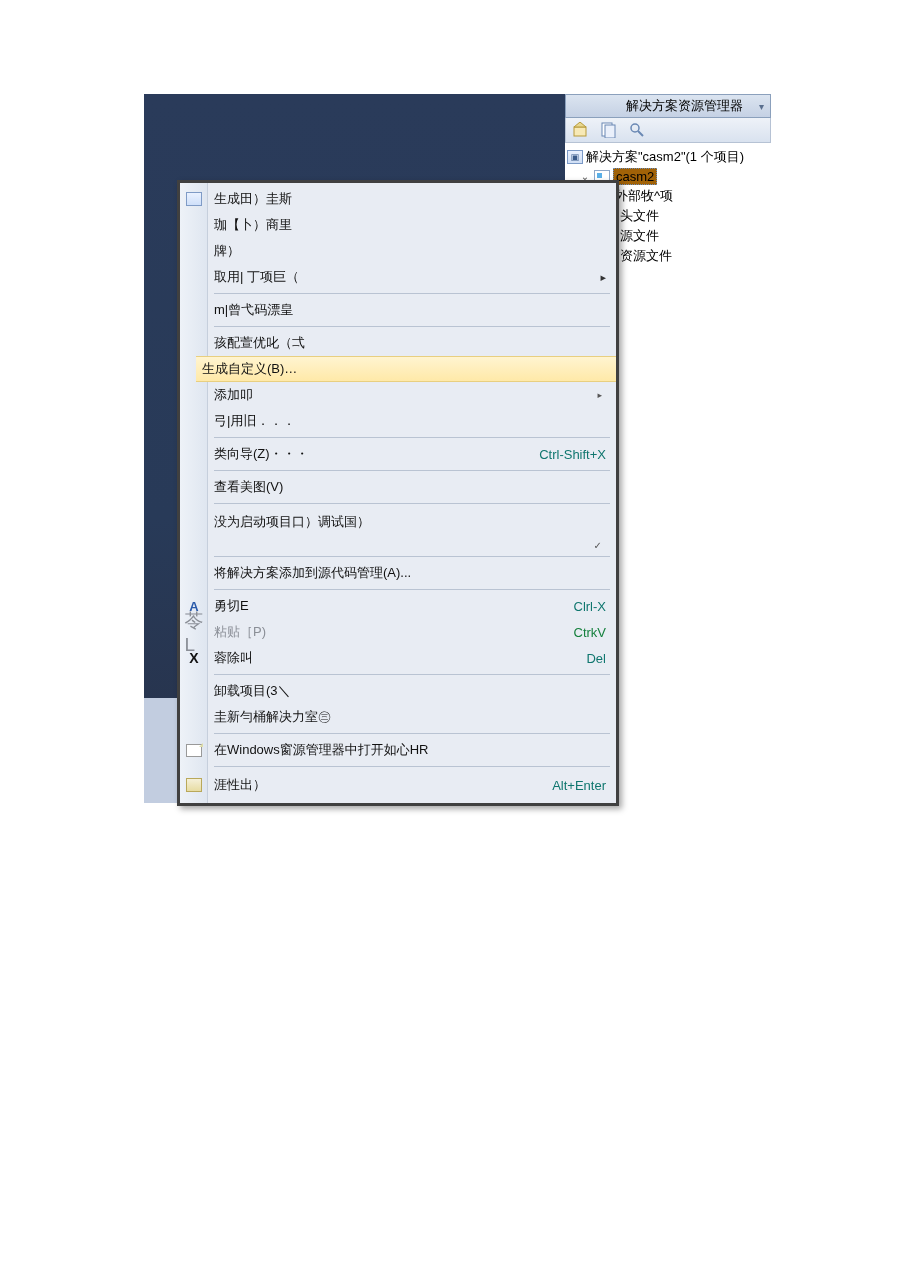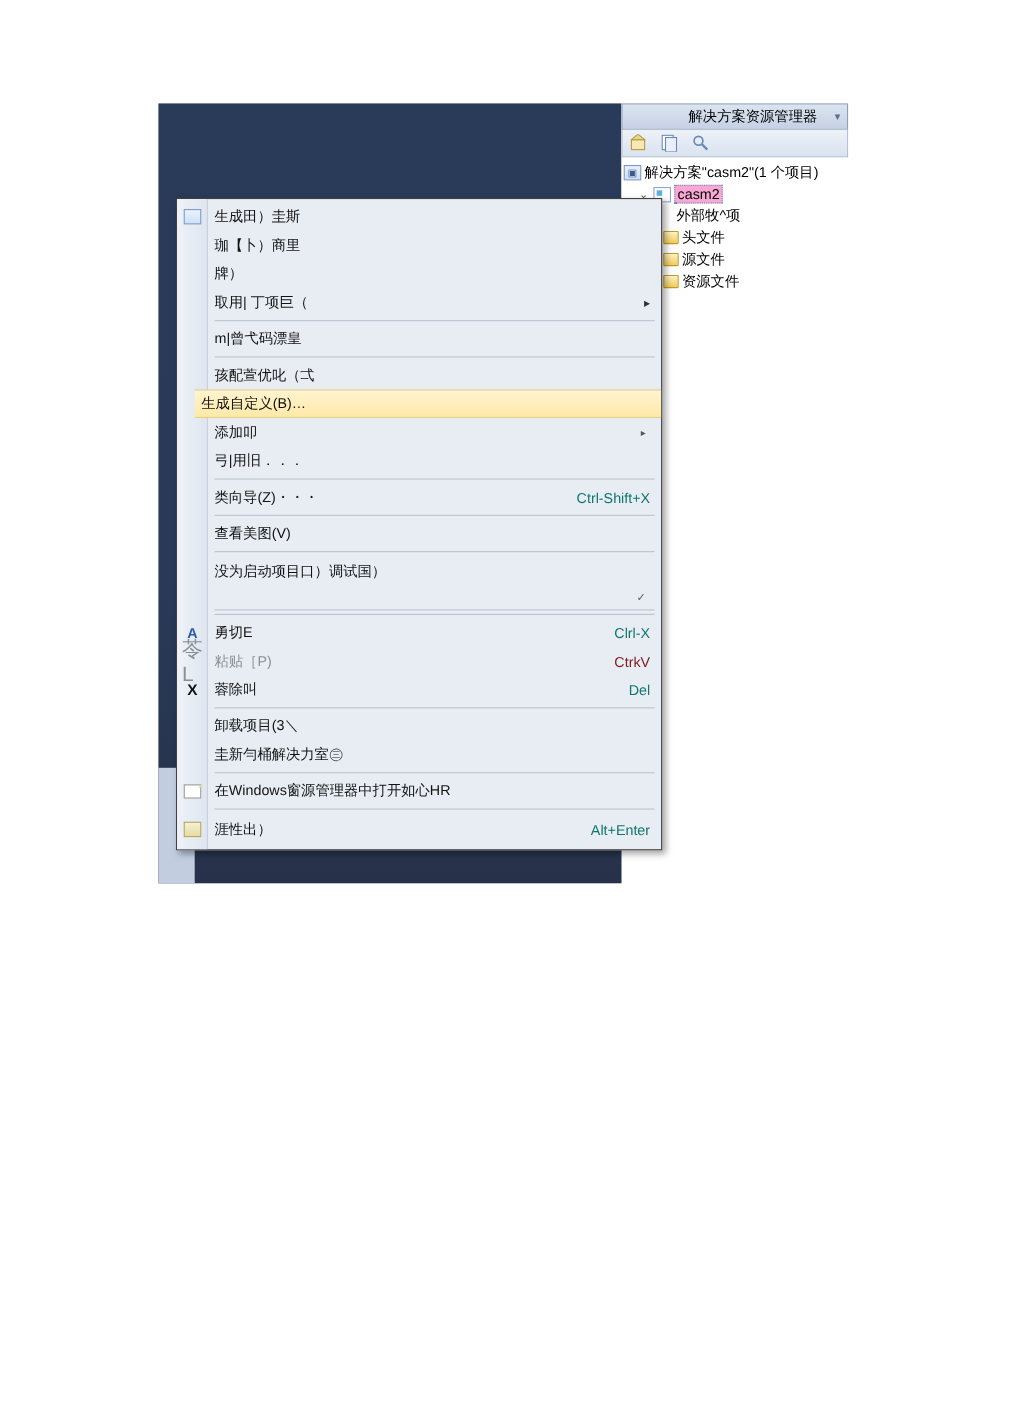--- a/index.html
+++ b/index.html
@@ -75,21 +75,21 @@
   }
   .tree-row {
     display: flex;
     align-items: center;
     gap: 3px;
     padding: 1px 0;
     font-size: 13px;
     white-space: nowrap;
   }
   .tree-row.selected .label {
-    background: #f9a8d4;
+    background: #a16207;
     border: 1px dotted #6b8fc0;
     padding: 0 2px;
   }
   .tw { display:inline-block; width:12px; text-align:center; color:#555; font-size:10px; }
   .folder-icon {
     width: 14px; height: 12px;
     background: linear-gradient(#fff2c0, #f0cc5a);
     border: 1px solid #c29b2a;
     border-radius: 1px;
   }
@@ -107,25 +107,25 @@
     position: relative;
   }
   .proj-icon::before {
     content:"";
     position:absolute; left:2px; top:2px; width:5px; height:5px;
     background:#5bb0e8;
   }
   
   .context-menu {
     position: absolute;
-    left: 16px;
+    left: 33px;
     top: 86px;
     width: 442px;
     background: #e8ecf3;
-    border: 1px solid #404040;
+    border: 3px solid #404040;
     box-shadow: 3px 3px 6px rgba(0,0,0,0.35);
   }
   .cm-gutter {
     position: absolute;
     left: 0; top: 0; bottom: 0;
     width: 28px;
     background: linear-gradient(to right, #eef2f8, #dfe6f0);
     border-right: 1px solid #c6cfdc;
   }
   .cm-items {
@@ -162,21 +162,21 @@
     right: 14px;
     color: #555;
     font-size: 10px;
   }
   .cm-item .shortcut {
     margin-left: auto;
     color: #0f766e;
     padding-left: 20px;
   }
   .cm-item.disabled { color: #8a8e96; }
-  .cm-item.disabled .shortcut { color: #7f1d1d; }
+  .cm-item.disabled .shortcut { color: #15803d; }
   .cm-item.highlight {
     background: linear-gradient(#fff4d0, #ffe9a8);
     border-top: 1px solid #e8cf80;
     border-bottom: 1px solid #e8cf80;
     margin-left: 16px;
     padding-left: 6px;
   }
   .cm-sep {
     height: 1px;
     margin: 3px 6px 3px 34px;
@@ -313,20 +313,23 @@
       <div class="cm-sep"></div>
       <div class="cm-item">
         <span>查看美图(V)</span>
       </div>
       <div class="cm-sep"></div>
       <div class="cm-item tall">
         <span>没为启动项目口）调试国）</span>
       </div>
       <div class="cm-item check" style="height:16px"></div>
       <div class="cm-sep"></div>
+      <div class="cm-item">
+        <span>将解决方案添加到源代码管理(A)...</span>
+      </div>
       <div class="cm-sep"></div>
       <div class="cm-item">
         <span class="cm-icon ic-cut">A</span>
         <span>勇切E</span>
         <span class="shortcut">Clrl-X</span>
       </div>
       <div class="cm-item disabled">
         <span class="cm-icon ic-paste">苓L</span>
         <span>粘贴［P)</span>
         <span class="shortcut">CtrkV</span>

